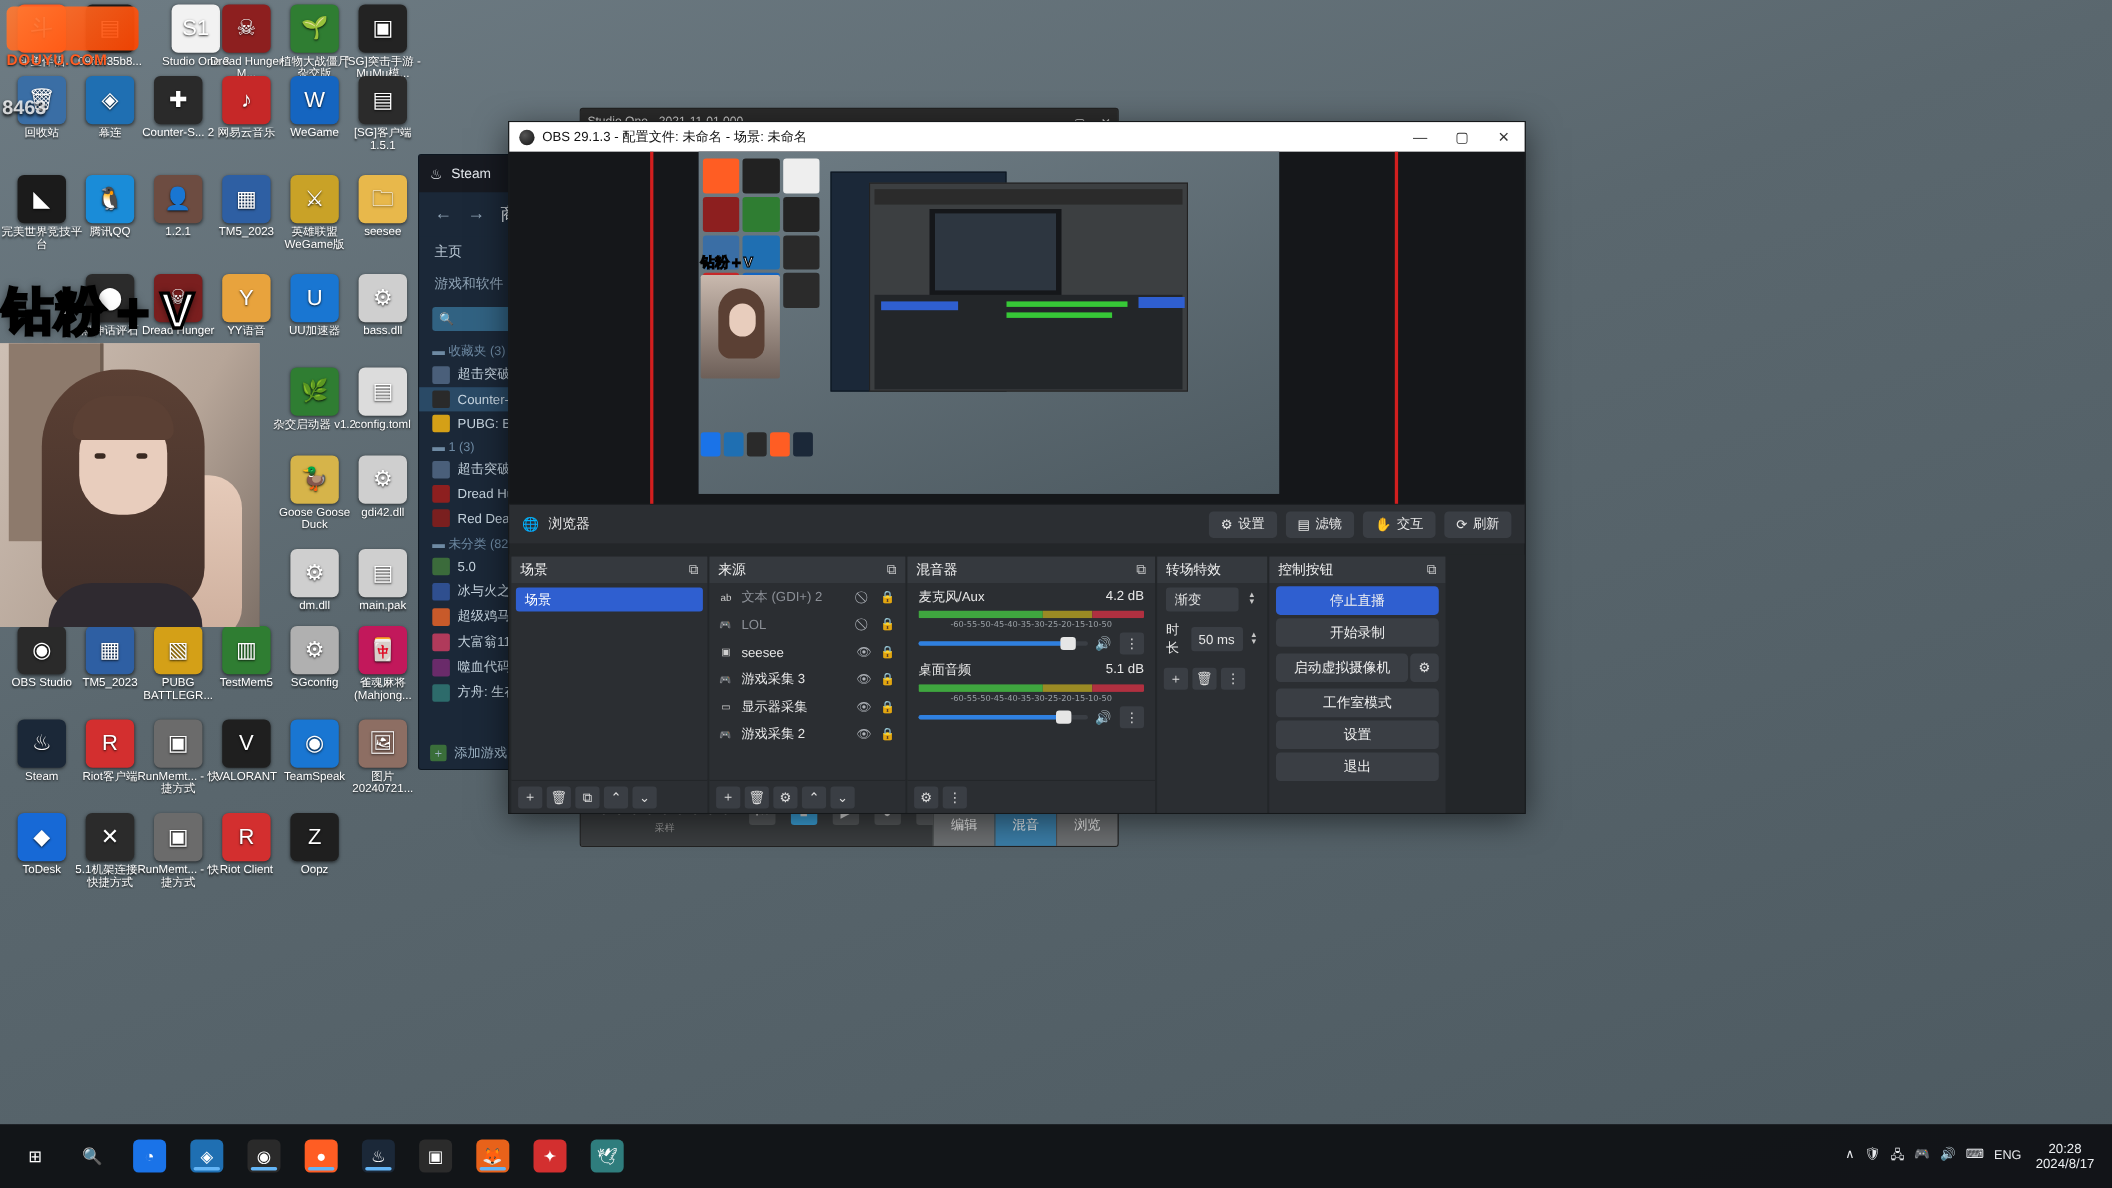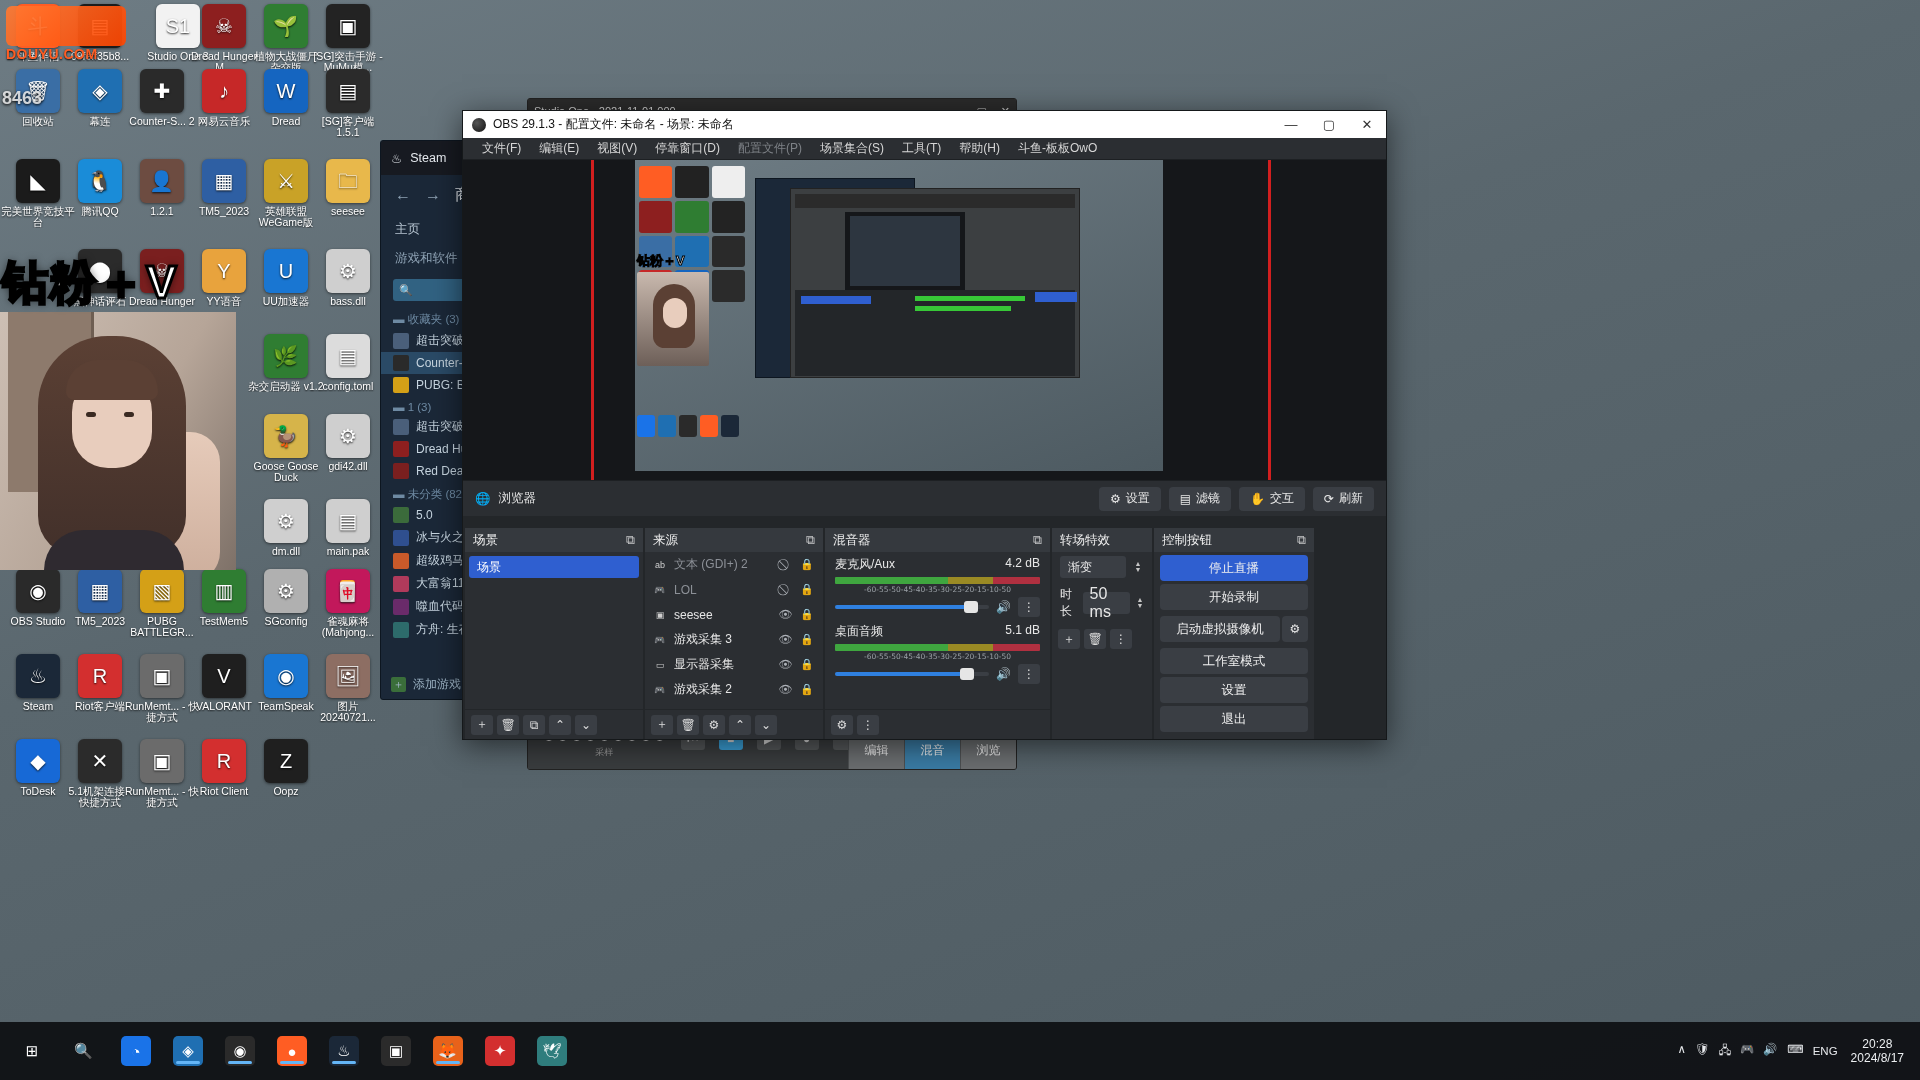--- a/index.html
+++ b/index.html
@@ -153,21 +153,21 @@
   .mt-slider i{position:absolute;left:0;top:0;height:100%;background:#2f80e0;border-radius:2px;}
   .mt-slider b{position:absolute;top:-4px;width:14px;height:12px;background:#e6e6e6;
     border-radius:3px;}
 
   .tr-row{display:flex;align-items:center;gap:6px;padding:4px 8px;font-size:12px;}
   .tr-sel{flex:1;height:22px;background:#3a3e44;border-radius:3px;display:flex;
     align-items:center;padding:0 8px;font-size:12px;}
   .tr-spin{width:12px;display:flex;flex-direction:column;font-size:7px;color:#c6c6c6;
     line-height:6px;align-items:center;}
   .dur-in{width:62px;height:22px;background:#3a3e44;border-radius:3px;display:flex;
-    align-items:center;padding:0 7px;font-size:16px;}
+    align-items:center;padding:0 7px;font-size:12px;}
 
   .ctl-btn{height:26px;margin:3px 6px;background:#3a3e44;border-radius:4px;display:flex;
     align-items:center;justify-content:center;font-size:12.5px;color:#f0f0f0;}
   .ctl-btn.primary{background:#2f5fd0;}
   .ctl-row{display:flex;align-items:center;}
   .ctl-row .ctl-btn{flex:1;margin-right:2px;}
   .ctl-gear{width:26px;height:26px;margin:3px 6px 3px 0;background:#3a3e44;border-radius:4px;
     display:flex;align-items:center;justify-content:center;font-size:12px;}
 
   .obs-status{height:22px;background:#2b2e32;border-top:1px solid #1d2023;display:flex;
@@ -229,21 +229,21 @@
       <div class="dicon" style="left: 124px; top: 65px;">
         <span class="gly" style="background:#2a2a2a">✚</span>
         <span class="lbl">Counter-S... 2</span>
       </div>
       <div class="dicon" style="left: 186px; top: 65px;">
         <span class="gly" style="background:#c62828">♪</span>
         <span class="lbl">网易云音乐</span>
       </div>
       <div class="dicon" style="left: 248px; top: 65px;">
         <span class="gly" style="background:#1565c0">W</span>
-        <span class="lbl">Dread</span>
+        <span class="lbl">WeGame</span>
       </div>
       <div class="dicon" style="left: 310px; top: 65px;">
         <span class="gly" style="background:#2b2b2b">▤</span>
         <span class="lbl">[SG]客户端 1.5.1</span>
       </div>
       <div class="dicon" style="left: 0px; top: 155px;">
         <span class="gly" style="background:#1b1b1b">◣</span>
         <span class="lbl">完美世界竞技平台</span>
       </div>
       <div class="dicon" style="left: 62px; top: 155px;">
@@ -515,31 +515,20 @@
     <div class="obs-title">
       <span class="obsico"></span>
       <span>OBS 29.1.3 - 配置文件: 未命名 - 场景: 未命名</span>
       <span class="wbtns">
         <span class="wb">—</span>
         <span class="wb">▢</span>
         <span class="wb close">✕</span>
       </span>
     </div>
 
-    <div class="obs-menu" id="obsmenu">
-        <span class="mi">文件(F)</span>
-        <span class="mi">编辑(E)</span>
-        <span class="mi">视图(V)</span>
-        <span class="mi">停靠窗口(D)</span>
-        <span class="mi dim">配置文件(P)</span>
-        <span class="mi">场景集合(S)</span>
-        <span class="mi">工具(T)</span>
-        <span class="mi">帮助(H)</span>
-        <span class="mi">斗鱼-板板OwO</span>
-      </div>
 
     <div class="obs-preview">
       <div class="pv-red" style="left:128px;"></div>
       <div class="pv-red" style="left:805px;"></div>
       <div class="pv-canvas">
 
         <div style="position:absolute;inset:0;background:linear-gradient(160deg,#6e7c84,#4d5a61);"></div>
         <div style="position:absolute;left:2px;top:4px;width:110px;height:140px;display:grid;grid-template-columns:repeat(3,1fr);gap:3px;padding:2px;">
           <div style="background:#ff5d23;border-radius:3px;"></div>
             <div style="background:#222;border-radius:3px;"></div>

